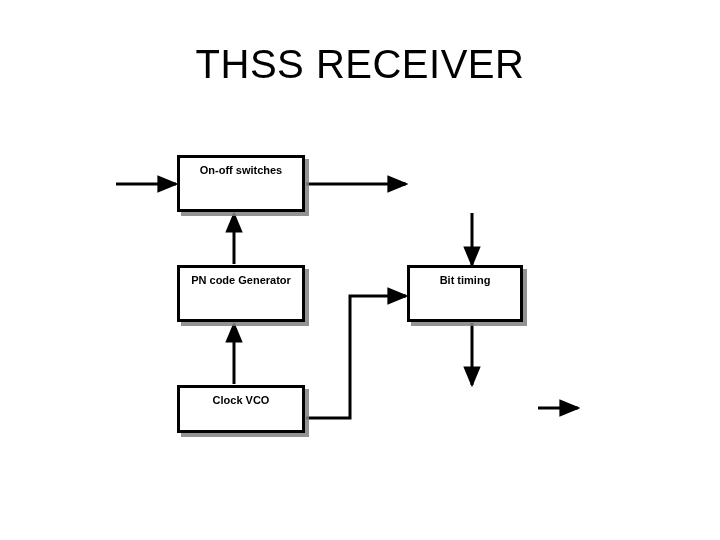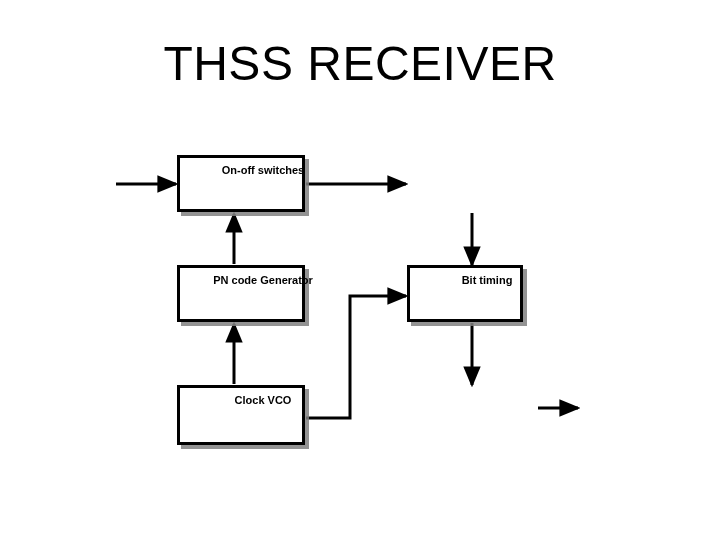--- a/index.html
+++ b/index.html
@@ -14,21 +14,21 @@
     background: #ffffff;
     overflow: hidden;
     font-family: "Liberation Sans", sans-serif;
   }
   #title {
     position: absolute;
     left: 0;
     top: 40px;
     width: 720px;
     text-align: center;
-    font-size: 48px;
+    font-size: 40px;
     line-height: 48px;
     color: #000000;
     font-weight: normal;
     letter-spacing: 0.5px;
   }
   .node {
     position: absolute;
     box-sizing: border-box;
     background: #ffffff;
     border: 3px solid #000000;
@@ -39,21 +39,20 @@
     position: absolute;
     top: 5px;
     left: 0;
     width: 100%;
     text-align: center;
     font-size: 11px;
     line-height: 14px;
     font-weight: bold;
     color: #000000;
     white-space: nowrap;
-    padding-left: 22px;
   }
   svg#wires {
     position: absolute;
     left: 0;
     top: 0;
     width: 720px;
     height: 540px;
     z-index: 1;
   }
   svg#wires line, svg#wires polyline {
@@ -115,18 +114,18 @@
 
 
   <div class="node" style="left:177px; top:265px; width:128px; height:57px;text-decoration:underline;">
     <span class="node-label">PN code Generator</span>
   </div>
 
   <div class="node" style="left:407px; top:265px; width:116px; height:57px;">
     <span class="node-label">Bit timing</span>
   </div>
 
-  <div class="node" style="left:177px; top:385px; width:128px; height:60px;">
+  <div class="node" style="left:177px; top:385px; width:128px; height:48px;">
     <span class="node-label">Clock VCO</span>
   </div>
 
 
 </div>
 
 </body></html>

